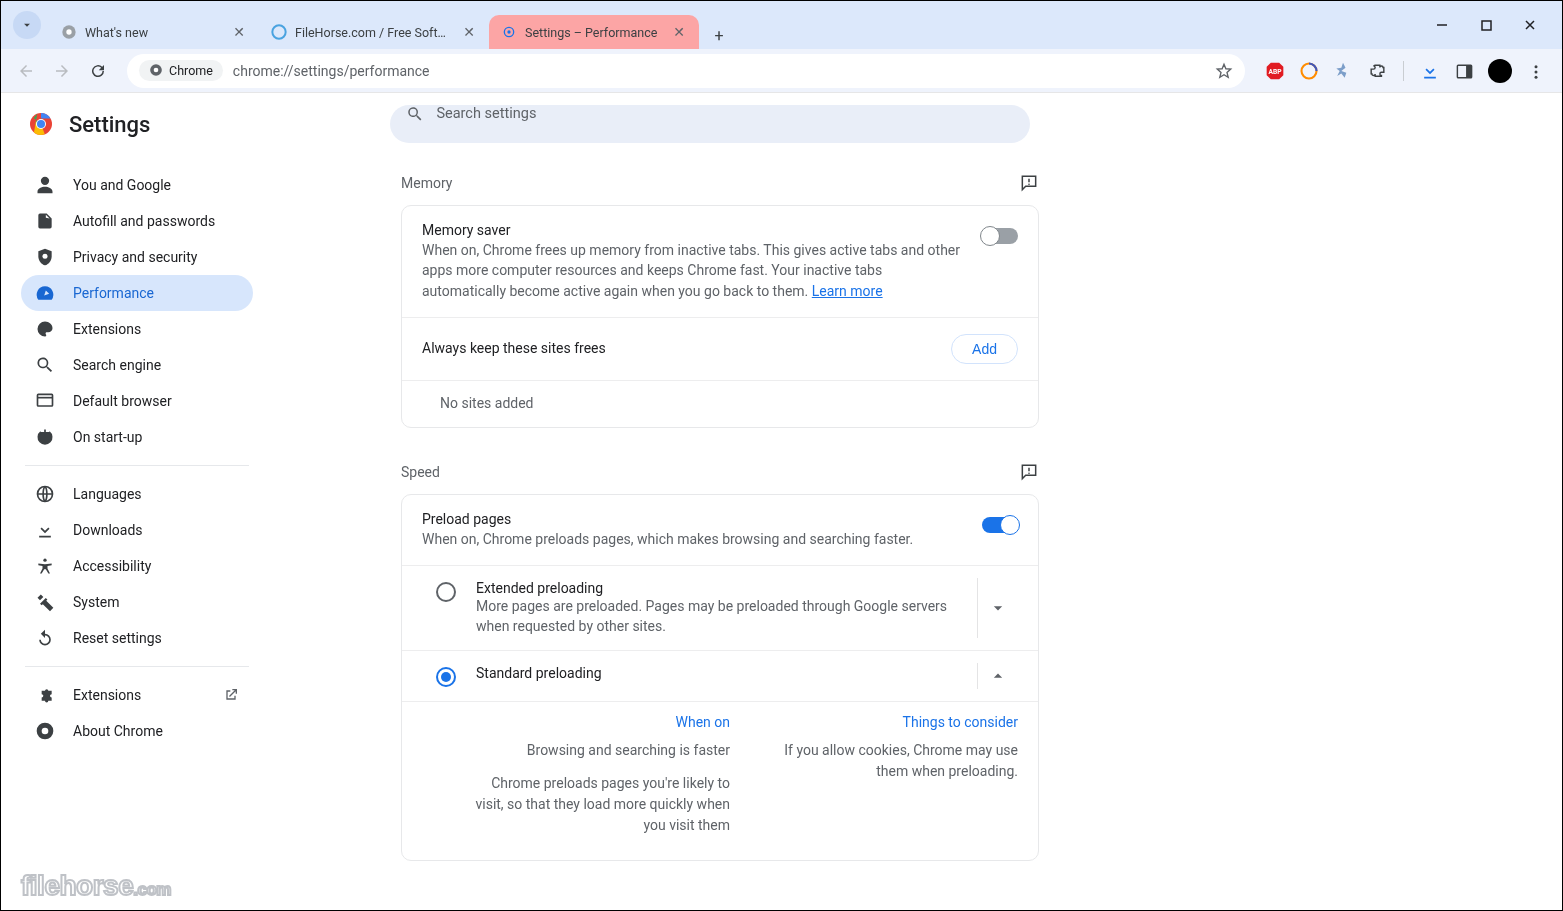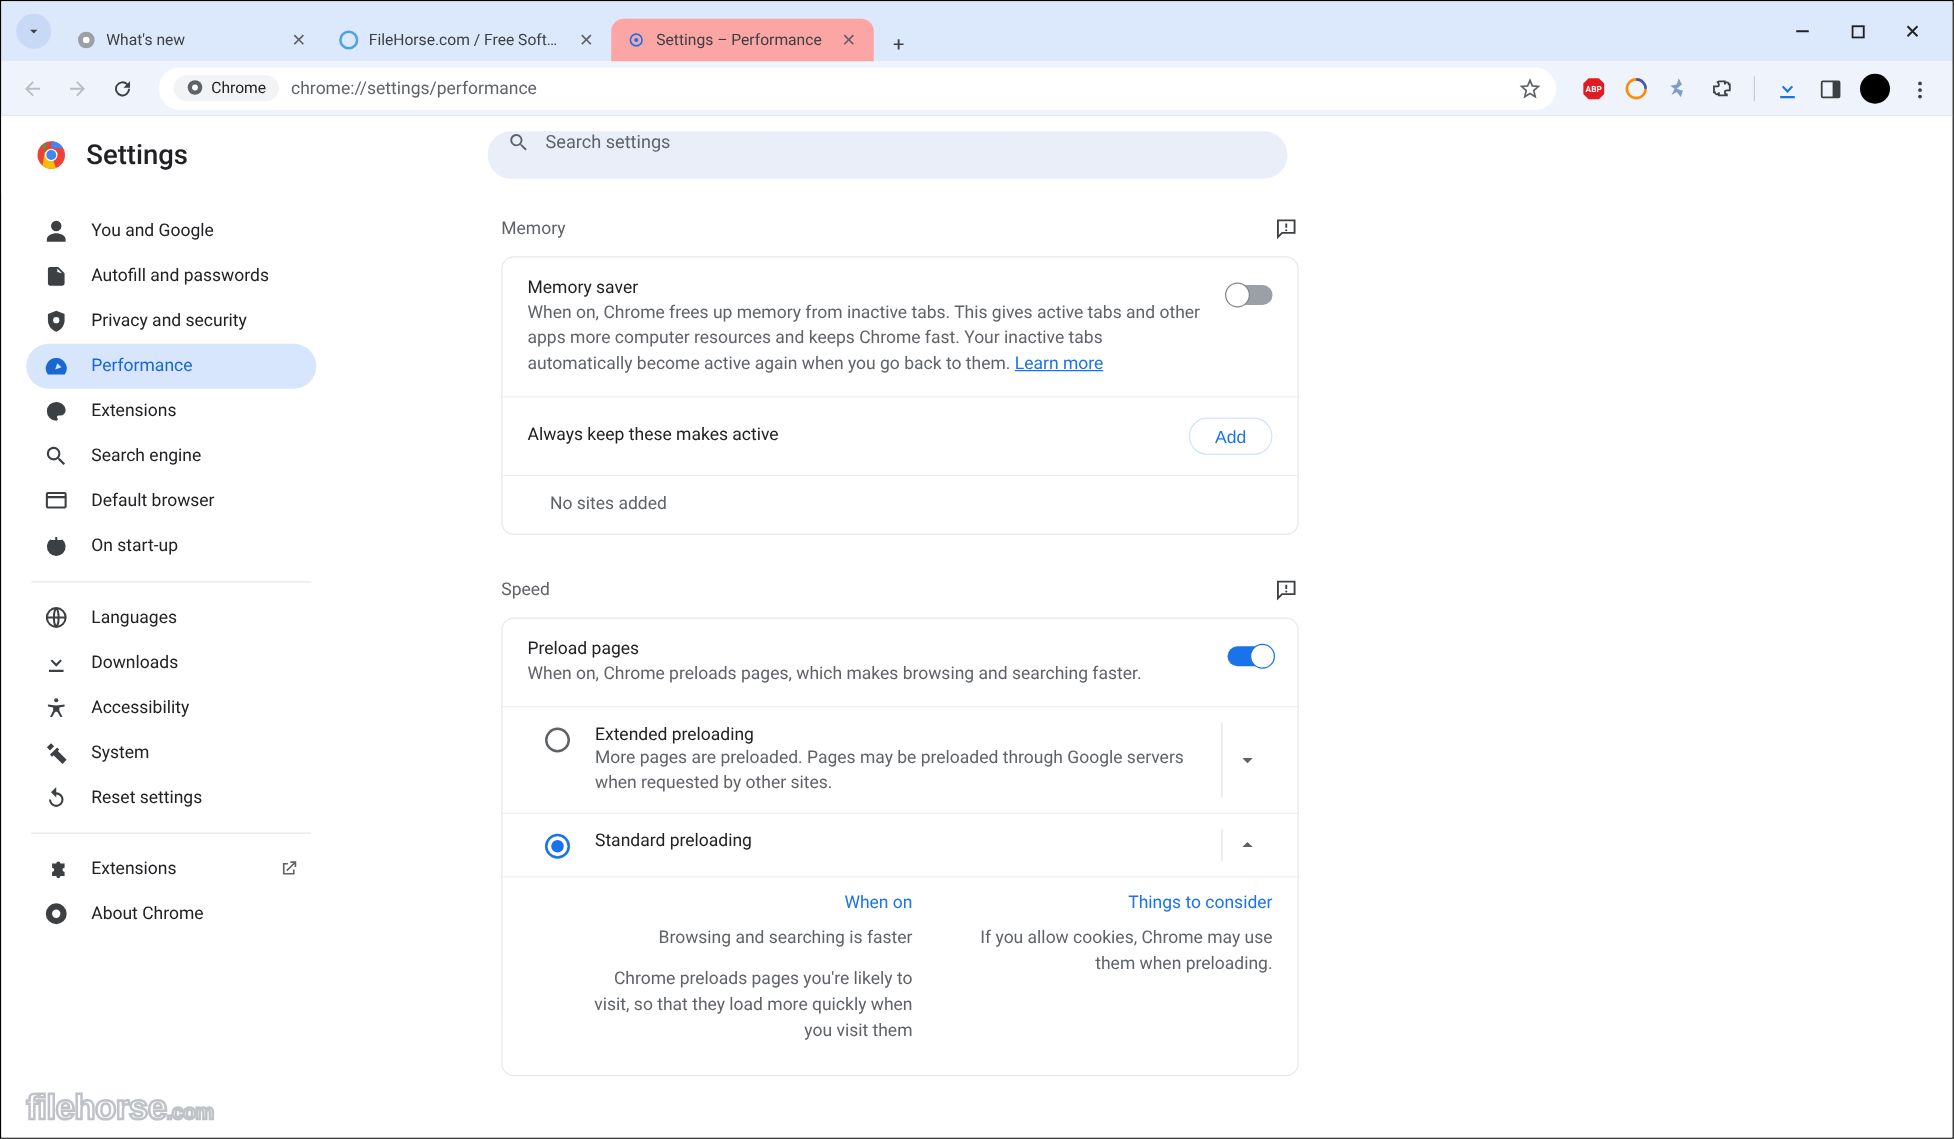--- a/index.html
+++ b/index.html
@@ -402,21 +402,21 @@
         <div class="card">
           <div class="card-row">
             <div class="row-body">
               <div class="row-title">Memory saver</div>
               <div class="row-desc"><span>When on, Chrome frees up memory from inactive tabs. This gives active tabs and other apps more computer resources and keeps Chrome fast. Your inactive tabs automatically become active again when you go back to them. </span><a href="#">Learn more</a></div>
             </div>
             <div class="toggle"></div>
           </div>
           <div class="card-row" style="align-items:center;">
             <div class="row-body">
-              <div class="row-title">Always keep these makes active</div>
+              <div class="row-title">Always keep these sites frees</div>
             </div>
             <button class="add-btn">Add</button>
           </div>
           <div class="empty-msg">No sites added</div>
         </div>
       </div>
 
       <div class="section">
         <div class="section-header">
           <span>Speed</span>

